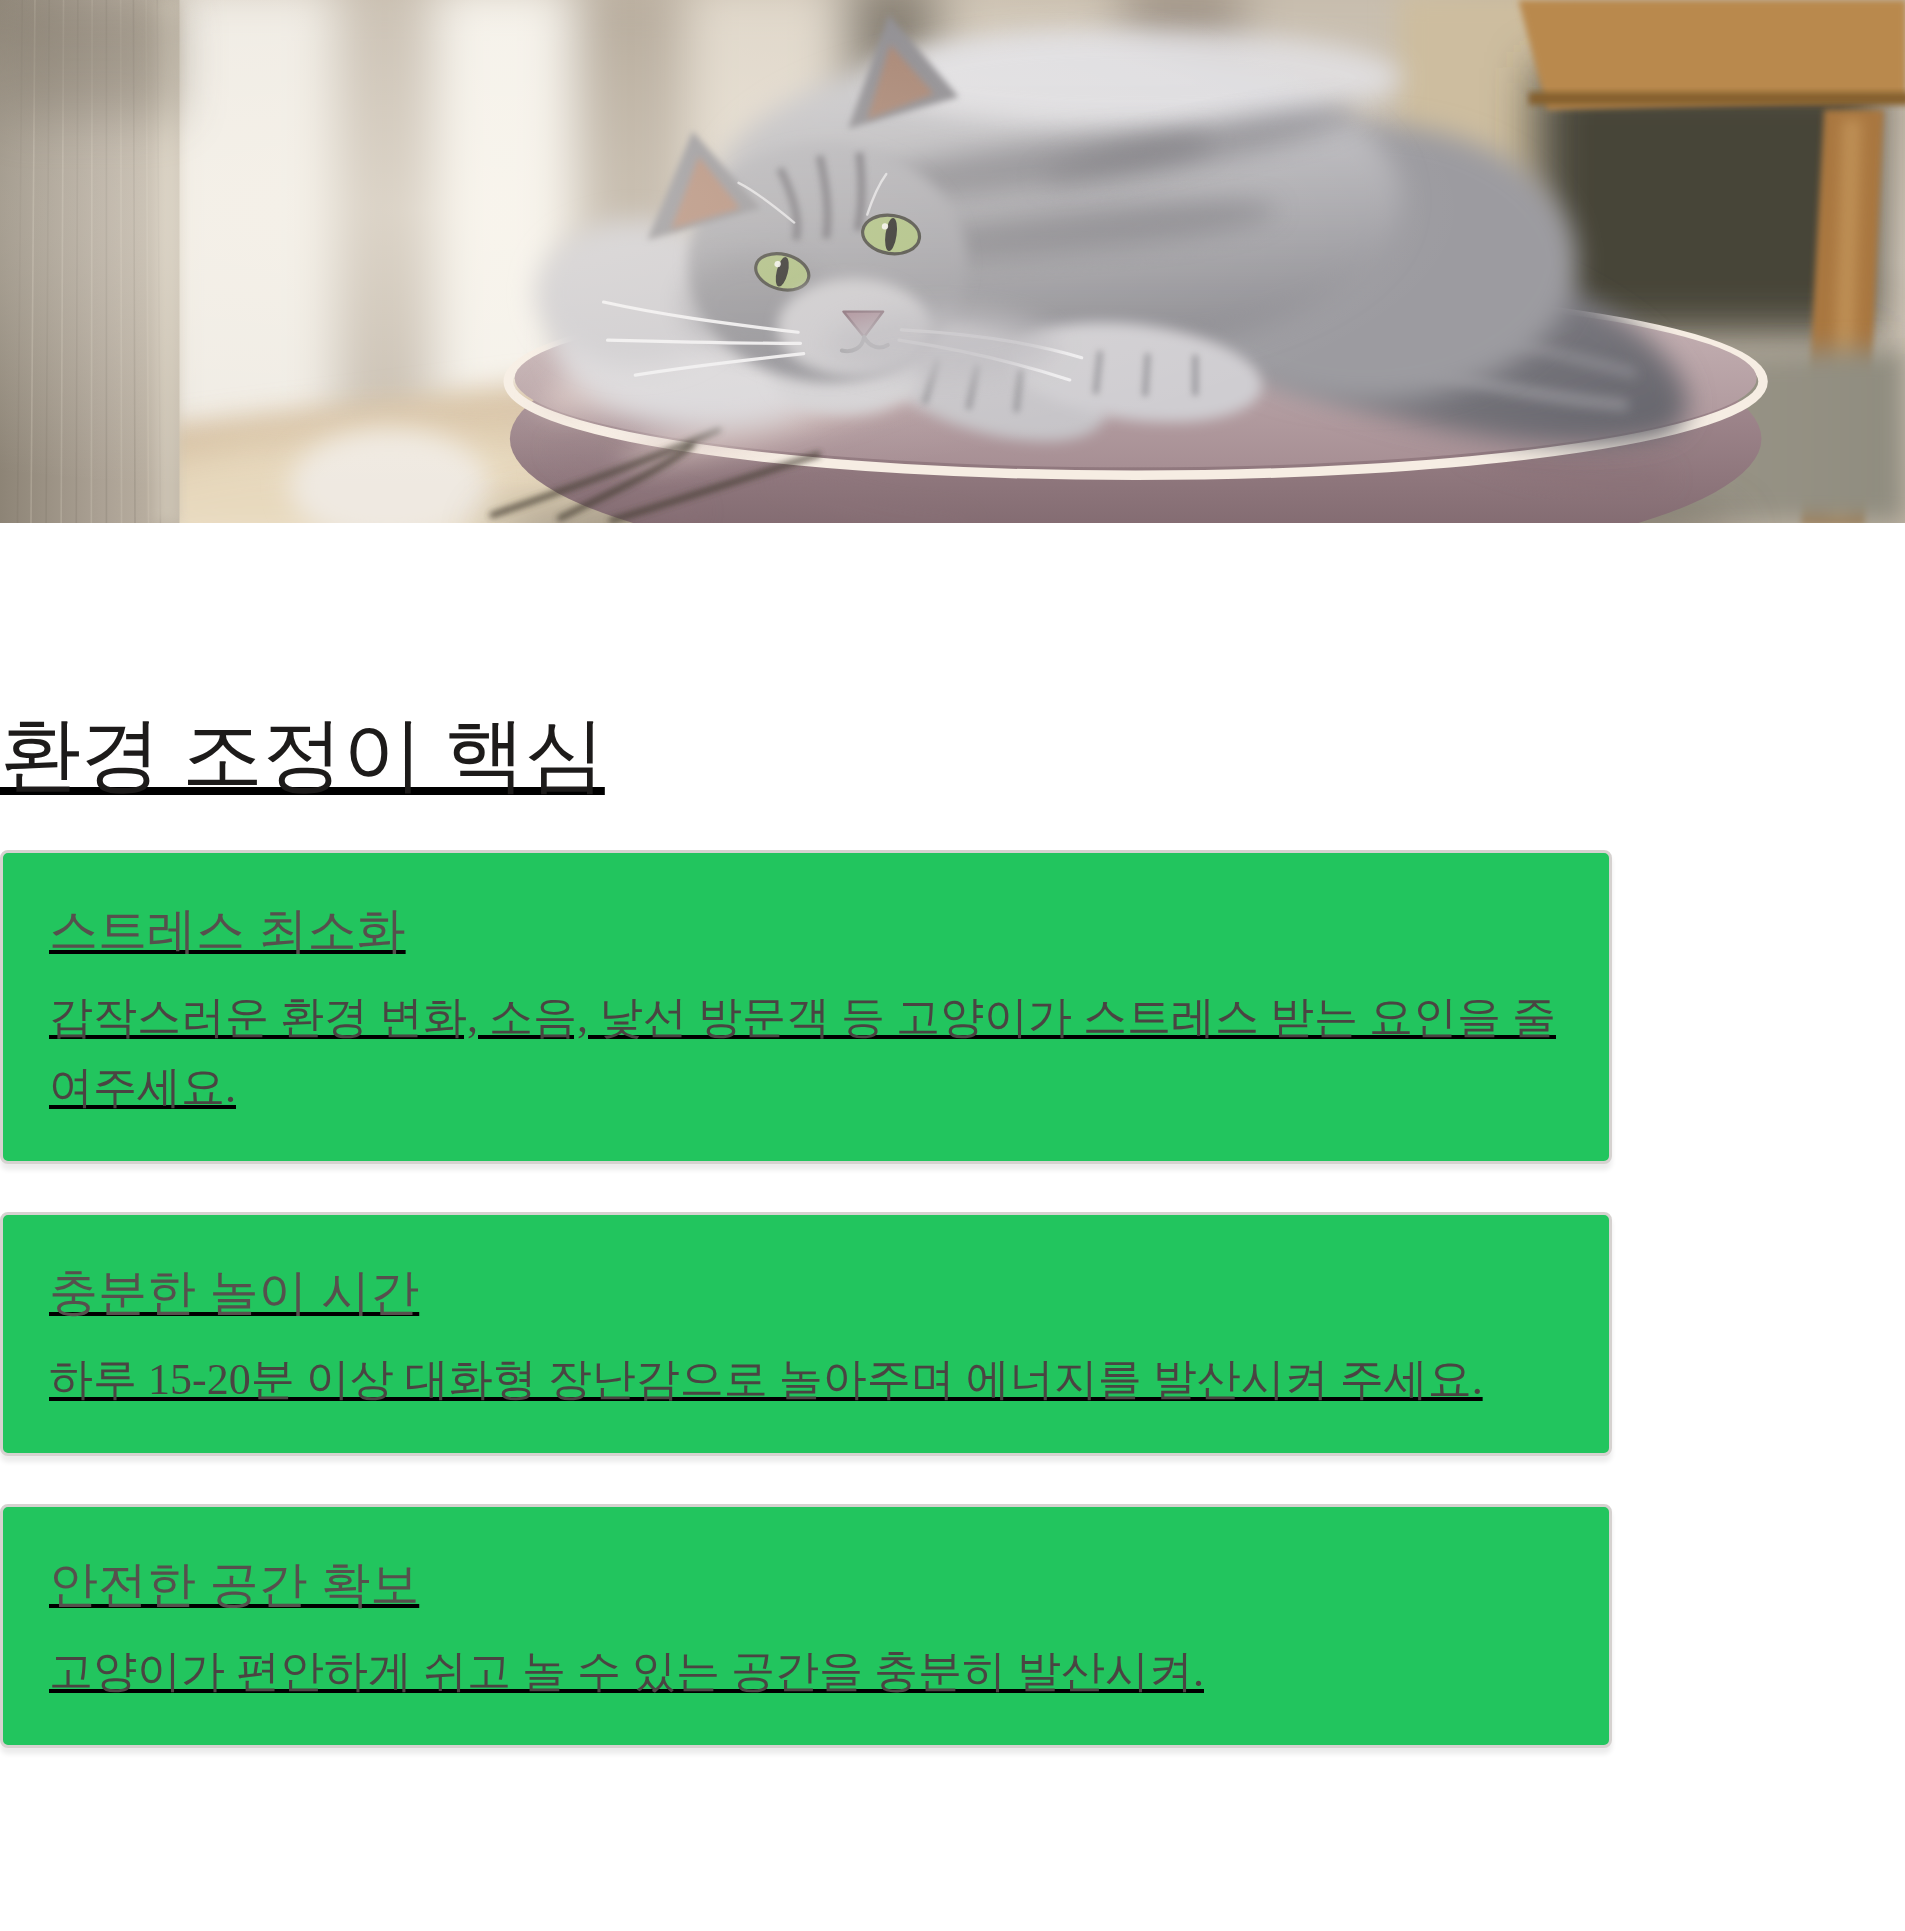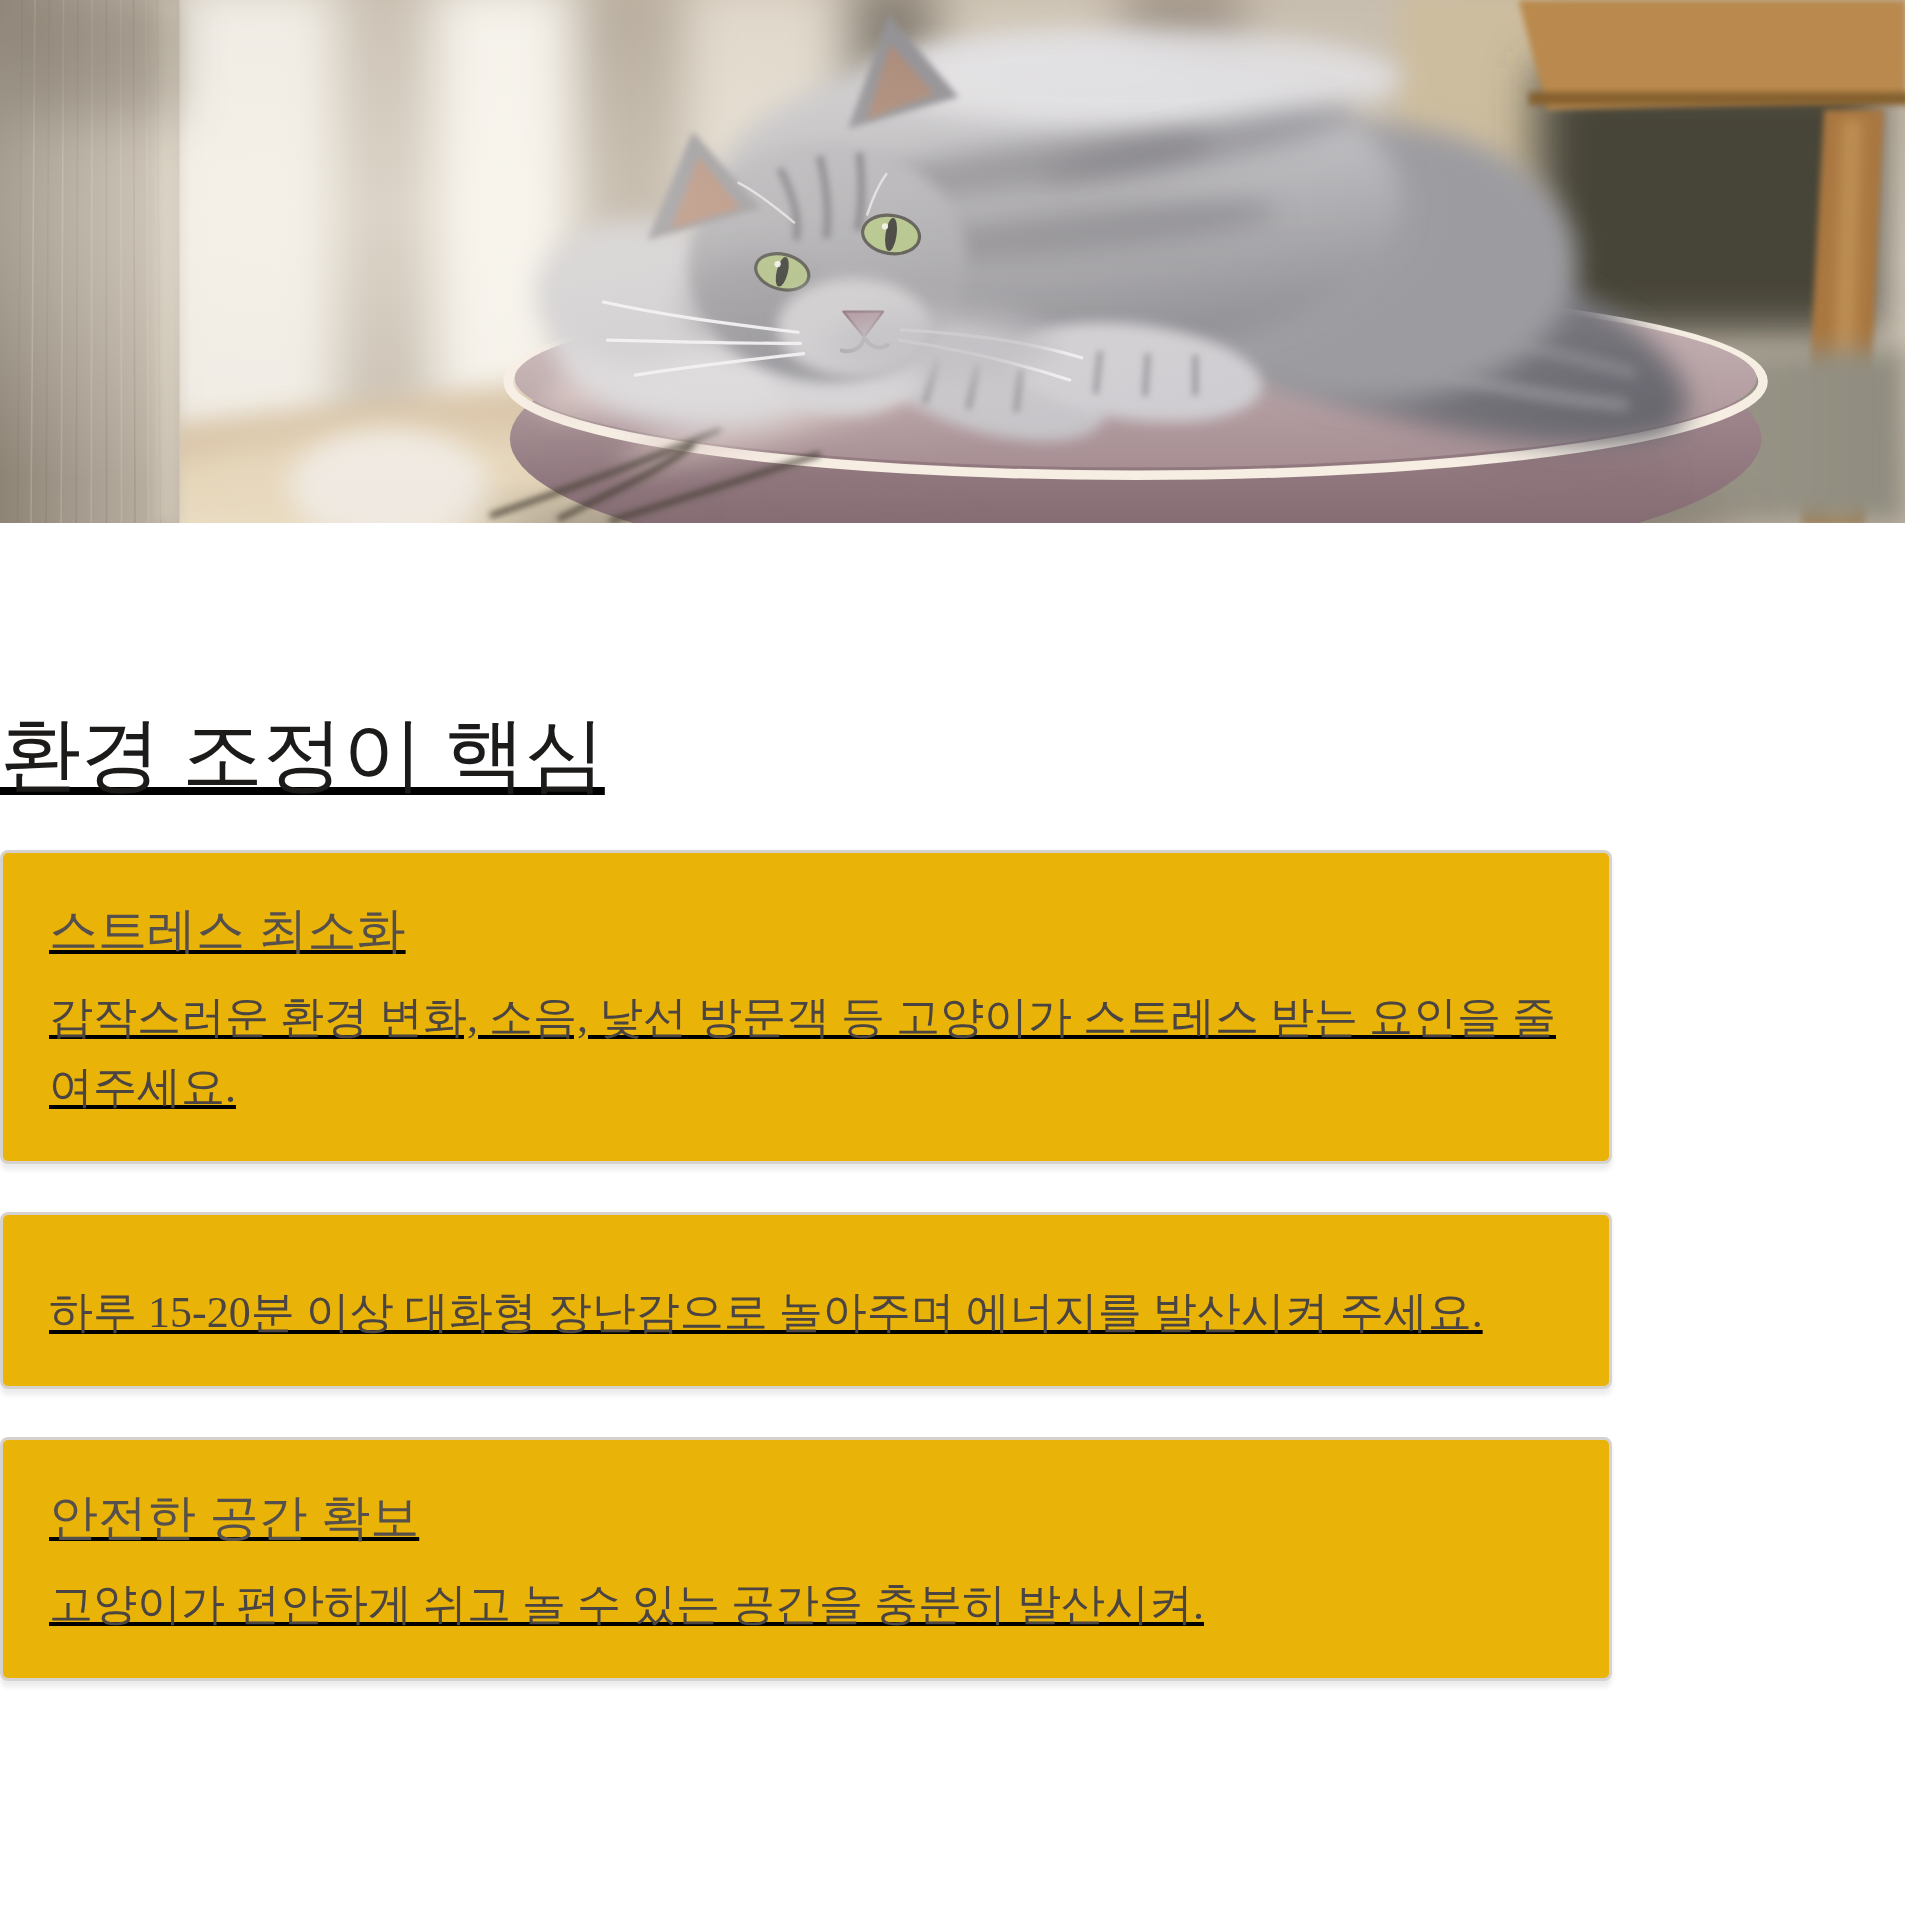--- a/index.html
+++ b/index.html
@@ -28,21 +28,21 @@
   h1.page-title {
     margin: 186px 0 50px 0;
     font-size: 81px;
     line-height: 91px;
     font-weight: 500;
     letter-spacing: -0.8px;
     color: #1d1b1a;
   }
   .card {
     box-sizing: border-box;
-    background: #eab308;
+    background: #22c55e;
     border: 3.2px solid #d6d2d0;
     border-radius: 8px;
     padding: 44px 48px 38px 46px;
     margin-bottom: 48px;
     box-shadow: 0 5.6px 4.8px rgba(0,0,0,0.08);
   }
   .card:last-child { margin-bottom: 0; }
   .card-title {
     margin: 0;
     font-size: 49px;
@@ -267,20 +267,21 @@
 
   <main class="content">
     <h1 class="page-title">환경 조정이 핵심</h1>
 
     <section class="card">
       <h3 class="card-title">스트레스 최소화</h3>
       <p class="card-body">갑작스러운 환경 변화, 소음, 낯선 방문객 등 고양이가 스트레스 받는 요인을 줄여주세요.</p>
     </section>
 
     <section class="card">
+      <h3 class="card-title">충분한 놀이 시간</h3>
       <p class="card-body">하루 15-20분 이상 대화형 장난감으로 놀아주며 에너지를 발산시켜 주세요.</p>
     </section>
 
     <section class="card">
       <h3 class="card-title">안전한 공간 확보</h3>
       <p class="card-body">고양이가 편안하게 쉬고 놀 수 있는 공간을 충분히 발산시켜.</p>
     </section>
   </main>
 </div>
 

